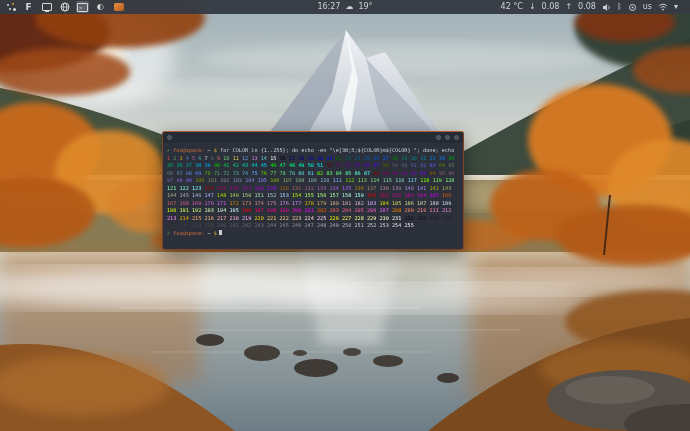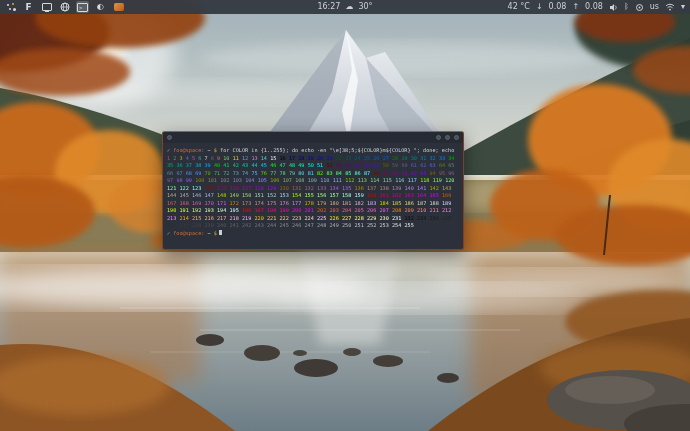--- a/index.html
+++ b/index.html
@@ -6,21 +6,21 @@
   html,body { width:690px; height:431px; overflow:hidden; background:#000; font-family:"DejaVu Sans","Liberation Sans",sans-serif; }
   #desktop { position:relative; width:690px; height:431px; overflow:hidden; }
   #wallpaper { position:absolute; inset:0; z-index:0; }
 
   
   #topbar { position:absolute; top:0; left:0; width:690px; height:14px; z-index:10;
     background:rgba(54,59,66,0.97); display:flex; align-items:center; justify-content:space-between;
     color:#ccd2d6; font-size:8px; line-height:14px; }
   .bar-left { display:flex; align-items:center; gap:5px; padding-left:4px; }
   .bar-center { position:absolute; left:50%; transform:translateX(-50%); display:flex; align-items:center; gap:5px; }
-  .bar-right { display:flex; align-items:center; gap:6px; padding-right:5px; }
+  .bar-right { display:flex; align-items:center; gap:6px; padding-right:12px; }
   .bar-icon { display:flex; align-items:center; justify-content:center; width:13px; height:12px; border-radius:2px; color:#d7dadd; font-size:8px; cursor:default; }
   .bar-icon.active { background:#5b6067; }
   .dots-icon { position:relative; width:10px; height:10px; }
   .dots-icon i { position:absolute; width:2px; height:2px; border-radius:50%; background:#d7dadd; }
   .dots-icon i:nth-child(1){ left:1px; top:2px; }
   .dots-icon i:nth-child(2){ left:6px; top:1px; background:#e8a23c; }
   .dots-icon i:nth-child(3){ left:3px; top:6px; }
   .dots-icon i:nth-child(4){ left:7px; top:6px; width:3px; height:3px; }
   .f-glyph { font-weight:bold; font-size:9px; }
   .monitor-icon { width:10px; height:8px; border:1px solid #d7dadd; border-radius:1px; position:relative; }
@@ -181,21 +181,21 @@
         <span>◐</span>
       </span>
       <span class="bar-icon">
         <span class="orange-app"></span>
       </span>
     </div>
 
     <div class="bar-center">
       <span>16:27</span>
       <span>☁</span>
-      <span>30°</span>
+      <span>19°</span>
     </div>
 
     <div class="bar-right">
       <span>42 °C</span>
       <span class="sep-txt">↓</span>
       <span>0.08</span>
       <span class="sep-txt">↑</span>
       <span>0.08</span>
       <svg class="tiny-svg" width="9" height="9" viewBox="0 0 9 9">
         <polygon points="1,3 3,3 5,1 5,8 3,6 1,6" fill="#ccd2d6"></polygon>

